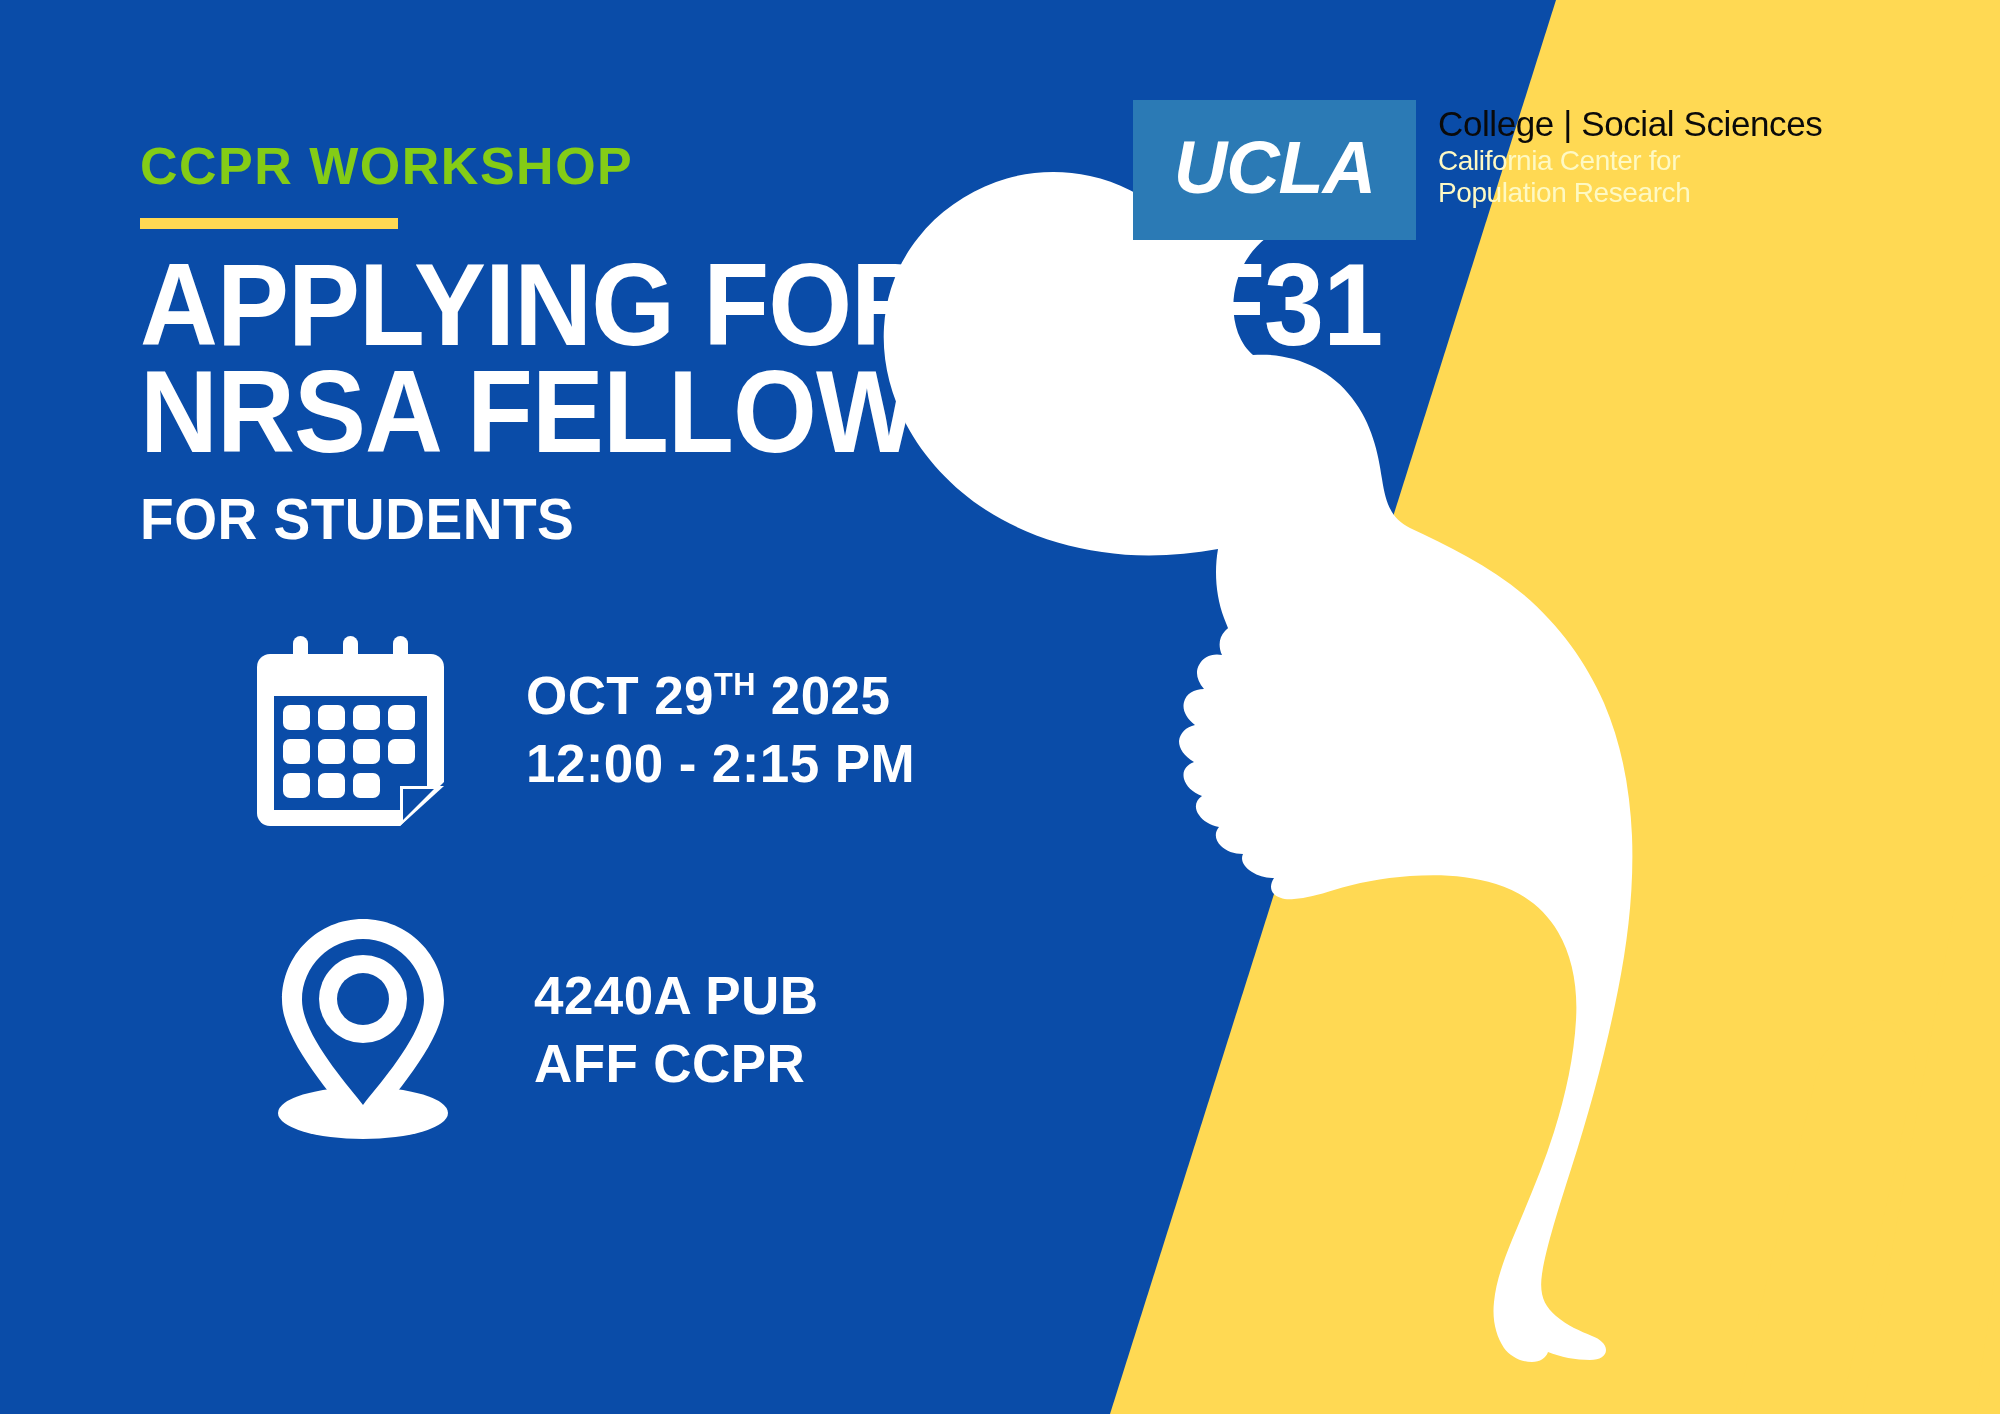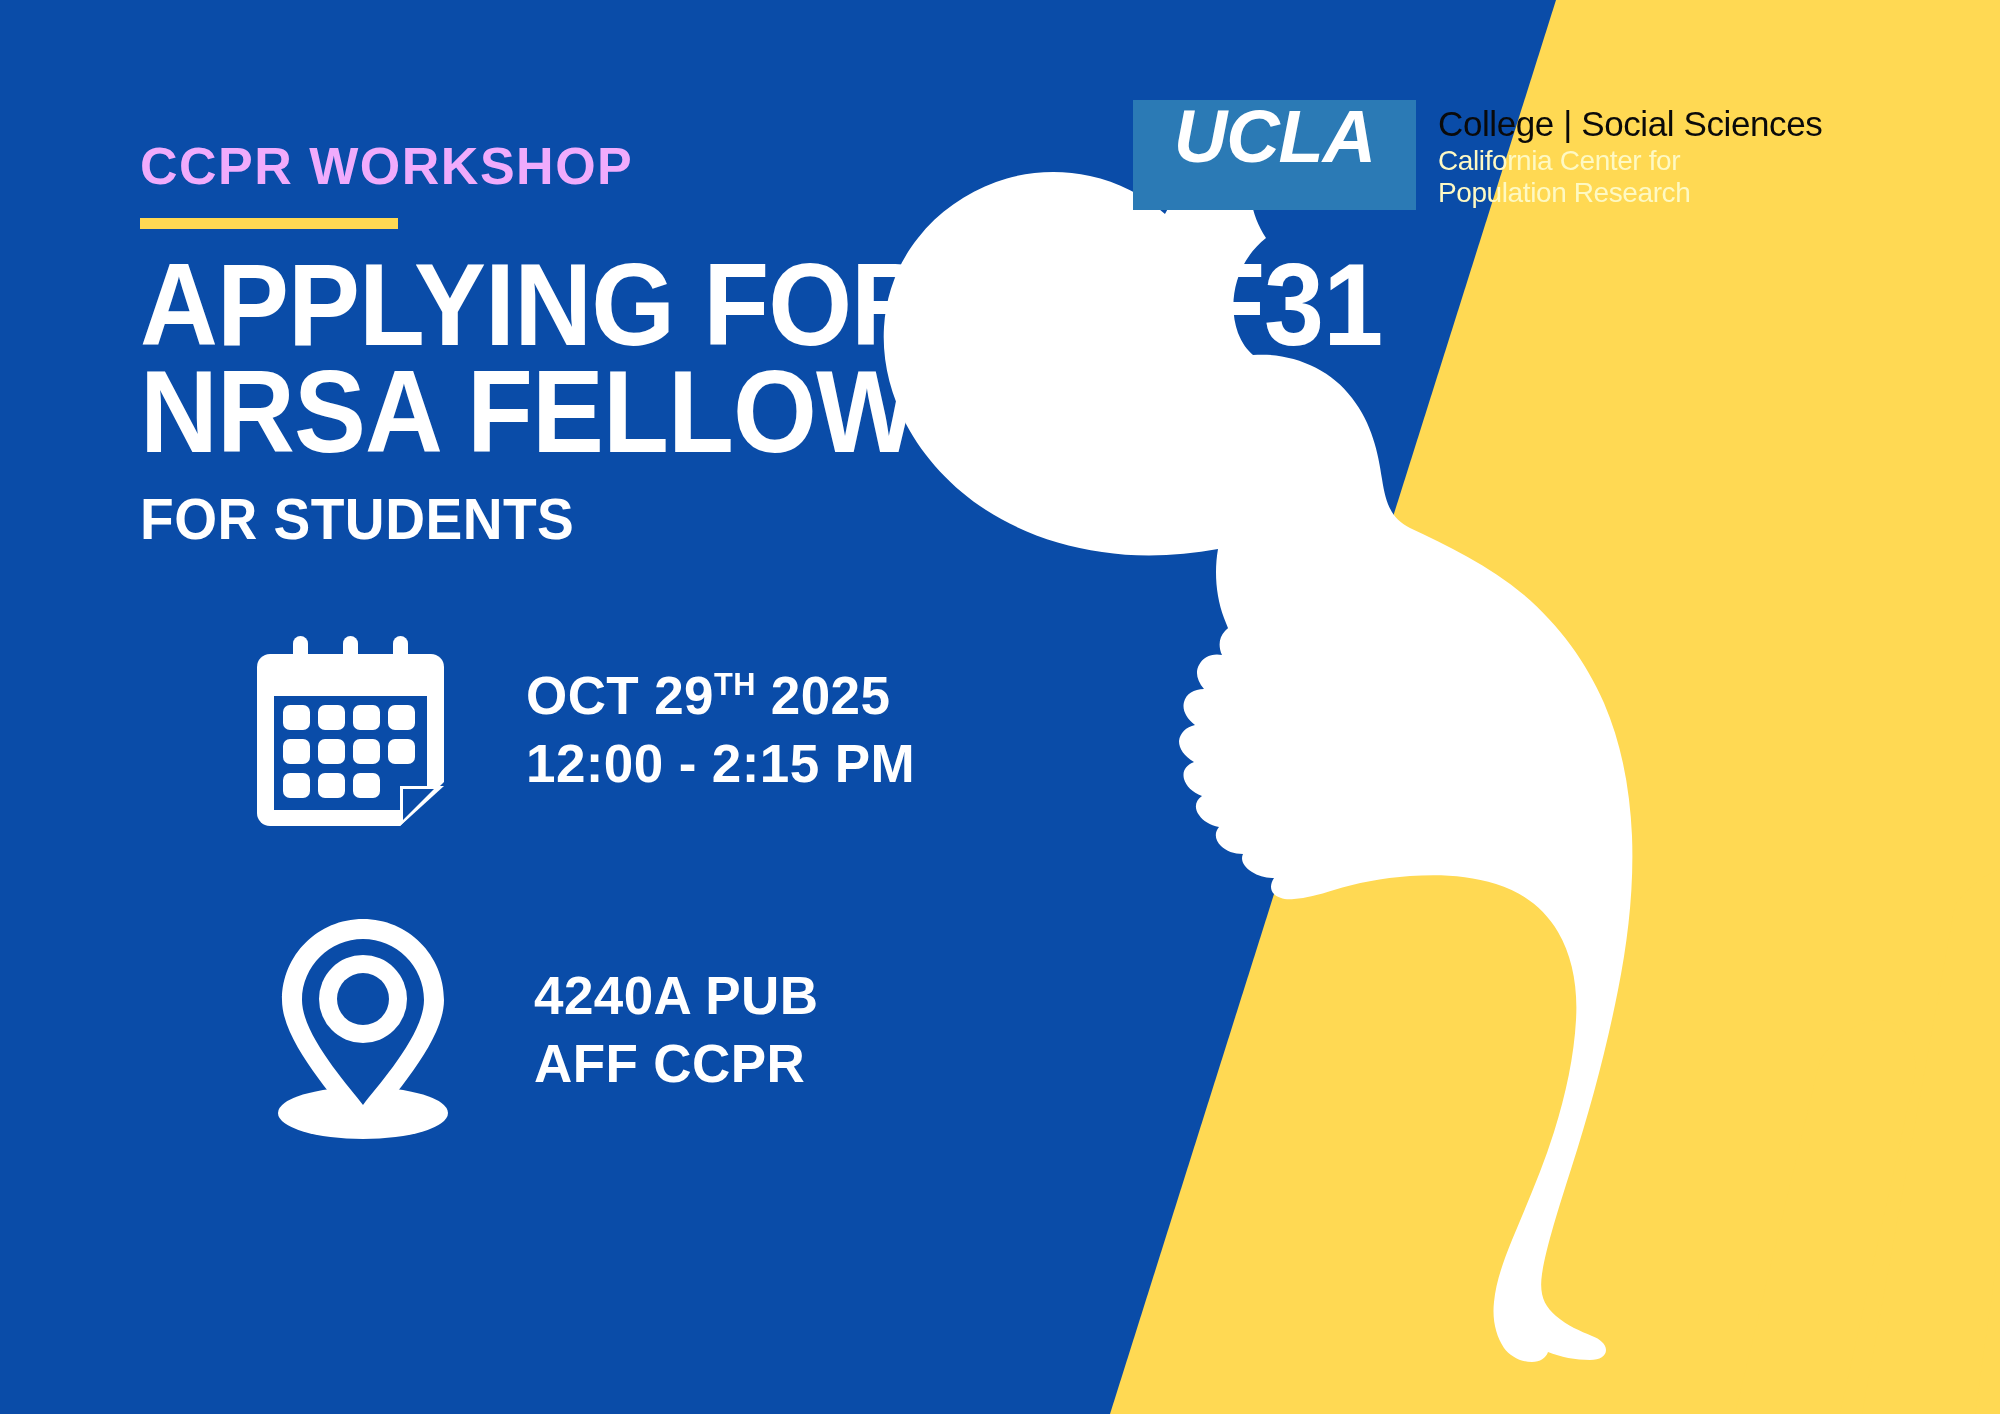--- a/index.html
+++ b/index.html
@@ -28,23 +28,24 @@
   .logo-lockup {
     position: absolute;
     left: 1133px;
     top: 100px;
     display: flex;
     align-items: flex-start;
     z-index: 6;
   }
   .ucla-box {
     width: 283px;
-    height: 110px;
+    height: 140px;
     background: #2b7ab5;
     display: flex;
+    align-items: center;
     justify-content: center;
     flex: none;
   }
   .ucla-word {
     color: #ffffff;
     font-family: "Liberation Sans", sans-serif;
     font-style: italic;
     font-weight: 700;
     font-size: 74px;
     letter-spacing: -1px;
@@ -73,21 +74,21 @@
   }
 
   
   .eyebrow-block {
     position: absolute;
     left: 140px;
     top: 140px;
     z-index: 5;
   }
   .eyebrow {
-    color: #f0abfc;
+    color: #84cc16;
     font-size: 52px;
     font-weight: 700;
     letter-spacing: 1.5px;
     line-height: 1;
     font-stretch: condensed;
   }
   .eyebrow-rule {
     margin-top: 26px;
     width: 258px;
     height: 11px;

